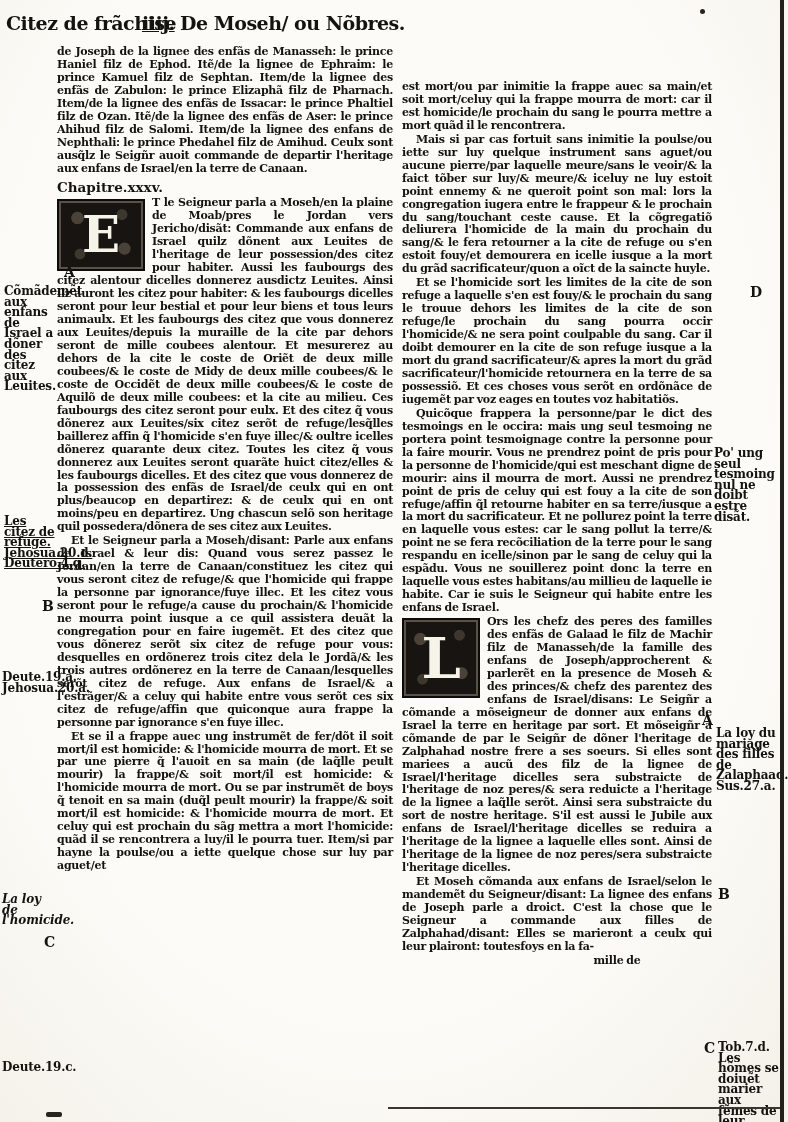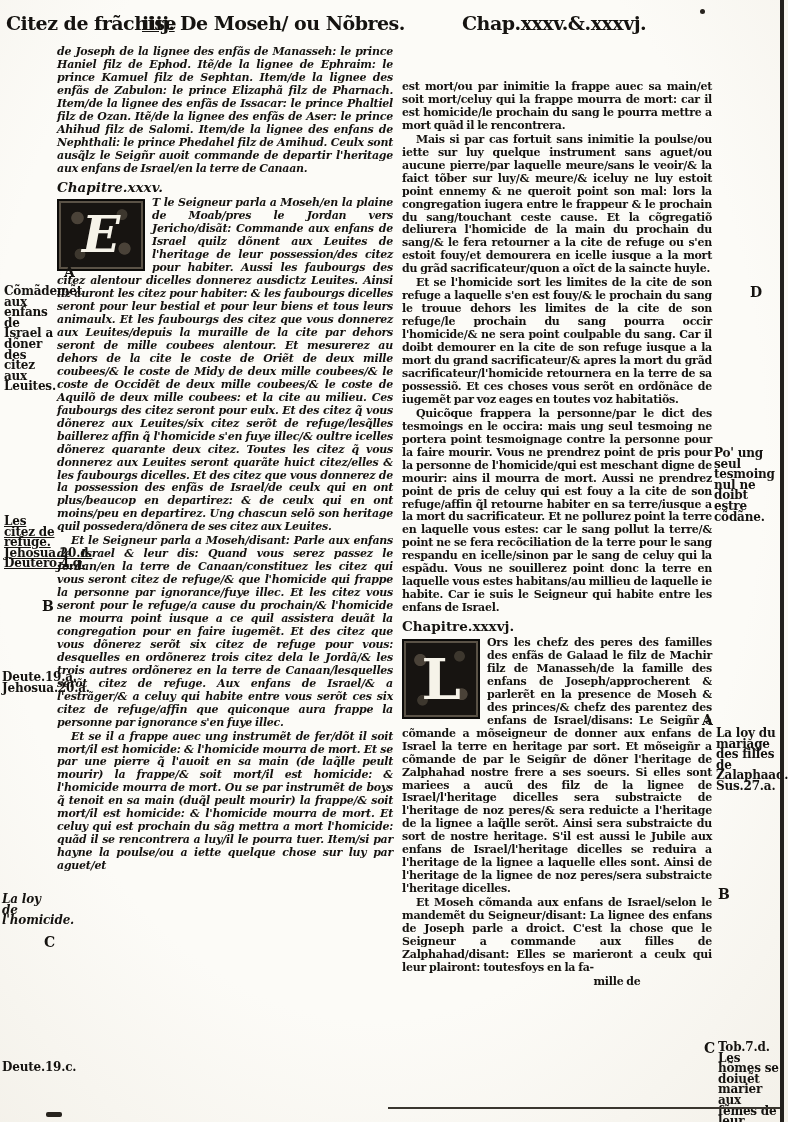--- a/index.html
+++ b/index.html
@@ -16,21 +16,21 @@
   .hdr .t2{left:142px;text-decoration:underline;}
   .hdr .t3{left:180px;}
   .hdr .t4{left:462px;}
   
   .col{
     position:absolute; font-size:11px; line-height:12.95px; letter-spacing:-0.25px; word-spacing:-0.6px;
     text-align:justify;
   }
   .col p{margin:0 0 1px 0;}
   .col p.ind{text-indent:14px;}
-  .colL{left:57px; top:46px; width:336px; height:1068px;font-style:italic;}
+  .colL{left:57px; top:46px; width:336px; height:1068px;}
   .colR{left:402px; top:40px; width:310px; height:1072px;margin-top:41px;}
   .chap{ text-align:left; font-size:13.5px; margin:5px 0 4px 0; letter-spacing:0; }
   
   .dropcap{
     float:left; display:flex; align-items:center; justify-content:center;
     background:
       radial-gradient(circle at 22% 25%, #4a4238 0 7%, transparent 8%),
       radial-gradient(circle at 78% 70%, #4a4238 0 7%, transparent 8%),
       radial-gradient(circle at 75% 20%, #3d372e 0 6%, transparent 7%),
       radial-gradient(circle at 25% 78%, #3d372e 0 6%, transparent 7%),
@@ -56,59 +56,57 @@
 </style>
 </head>
 <body>
 
 <div class="page">
 
   <div class="hdr">
     <span class="t1">Citez de frãchise</span>
     <span class="t2">iiij.</span>
     <span class="t3">De Moseh/ ou Nõbres.</span>
-    <span class="t4">Chap.xxxv.&amp;.xxxvj.</span>
   </div>
 
   <div class="col colL">
     <p>de Joseph de la lignee des enfãs de Manasseh: le prince Haniel filz de Ephod. Itẽ/de la lignee de Ephraim: le prince Kamuel filz de Sephtan. Item/de la lignee des enfãs de Zabulon: le prince Elizaphã filz de Pharnach. Item/de la lignee des enfãs de Issacar: le prince Phaltiel filz de Ozan. Itẽ/de la lignee des enfãs de Aser: le prince Ahihud filz de Salomi. Item/de la lignee des enfans de Nephthali: le prince Phedahel filz de Amihud. Ceulx sont ausq̃lz le Seigñr auoit commande de departir l'heritage aux enfans de Israel/en la terre de Canaan.</p>
     <div class="chap">Chapitre.xxxv.</div>
     <p>
       <span class="dropcap cap35">E</span>
       <span>T le Seigneur parla a Moseh/en la plaine de Moab/pres le Jordan vers Jericho/disãt: Commande aux enfans de Israel quilz dõnent aux Leuites de l'heritage de leur possession/des citez pour habiter. Aussi les faubourgs des citez alentour dicelles donnerez ausdictz Leuites. Ainsi ilz auront les citez pour habiter: &amp; les faubourgs dicelles seront pour leur bestial et pour leur biens et tous leurs animaulx. Et les faubourgs des citez que vous donnerez aux Leuites/depuis la muraille de la cite par dehors seront de mille coubees alentour. Et mesurerez au dehors de la cite le coste de Oriẽt de deux mille coubees/&amp; le coste de Midy de deux mille coubees/&amp; le coste de Occidẽt de deux mille coubees/&amp; le coste de Aquilõ de deux mille coubees: et la cite au milieu. Ces faubourgs des citez seront pour eulx. Et des citez q̃ vous dõnerez aux Leuites/six citez serõt de refuge/lesq̃lles baillerez affin q̃ l'homicide s'en fuye illec/&amp; oultre icelles dõnerez quarante deux citez. Toutes les citez q̃ vous donnerez aux Leuites seront quarãte huict citez/elles &amp; les faubourgs dicelles. Et des citez que vous donnerez de la possession des enfãs de Israel/de ceulx qui en ont plus/beaucop en departirez: &amp; de ceulx qui en ont moins/peu en departirez. Ung chascun selõ son heritage quil possedera/dõnera de ses citez aux Leuites.</span>
     </p>
     <p class="ind">Et le Seigneur parla a Moseh/disant: Parle aux enfans de Israel &amp; leur dis: Quand vous serez passez le Jordan/en la terre de Canaan/constituez les citez qui vous seront citez de refuge/&amp; que l'homicide qui frappe la personne par ignorance/fuye illec. Et les citez vous seront pour le refuge/a cause du prochain/&amp; l'homicide ne mourra point iusque a ce quil assistera deuãt la congregation pour en faire iugemẽt. Et des citez que vous dõnerez serõt six citez de refuge pour vous: desquelles en ordõnerez trois citez dela le Jordã/&amp; les trois autres ordõnerez en la terre de Canaan/lesquelles serõt citez de refuge. Aux enfans de Israel/&amp; a l'estrãger/&amp; a celuy qui habite entre vous serõt ces six citez de refuge/affin que quiconque aura frappe la personne par ignorance s'en fuye illec.</p>
     <p class="ind">Et se il a frappe auec ung instrumẽt de fer/dõt il soit mort/il est homicide: &amp; l'homicide mourra de mort. Et se par une pierre q̃ l'auoit en sa main (de laq̃lle peult mourir) la frappe/&amp; soit mort/il est homicide: &amp; l'homicide mourra de mort. Ou se par instrumẽt de boys q̃ tenoit en sa main (duq̃l peult mourir) la frappe/&amp; soit mort/il est homicide: &amp; l'homicide mourra de mort. Et celuy qui est prochain du sãg mettra a mort l'homicide: quãd il se rencontrera a luy/il le pourra tuer. Item/si par hayne la poulse/ou a iette quelque chose sur luy par aguet/et</p>
   </div>
 
   <div class="col colR">
     <p>est mort/ou par inimitie la frappe auec sa main/et soit mort/celuy qui la frappe mourra de mort: car il est homicide/le prochain du sang le pourra mettre a mort quãd il le rencontrera.</p>
     <p class="ind">Mais si par cas fortuit sans inimitie la poulse/ou iette sur luy quelque instrument sans aguet/ou aucune pierre/par laquelle meure/sans le veoir/&amp; la faict tõber sur luy/&amp; meure/&amp; iceluy ne luy estoit point ennemy &amp; ne queroit point son mal: lors la congregation iugera entre le frappeur &amp; le prochain du sang/touchant ceste cause. Et la cõgregatiõ deliurera l'homicide de la main du prochain du sang/&amp; le fera retourner a la cite de refuge ou s'en estoit fouy/et demourera en icelle iusque a la mort du grãd sacrificateur/quon a oĩct de la saincte huyle.</p>
     <p class="ind">Et se l'homicide sort les limites de la cite de son refuge a laquelle s'en est fouy/&amp; le prochain du sang le trouue dehors les limites de la cite de son refuge/le prochain du sang pourra occir l'homicide/&amp; ne sera point coulpable du sang. Car il doibt demourer en la cite de son refuge iusque a la mort du grand sacrificateur/&amp; apres la mort du grãd sacrificateur/l'homicide retournera en la terre de sa possessiõ. Et ces choses vous serõt en ordõnãce de iugemẽt par voz eages en toutes voz habitatiõs.</p>
     <p class="ind">Quicõque frappera la personne/par le dict des tesmoings en le occira: mais ung seul tesmoing ne portera point tesmoignage contre la personne pour la faire mourir. Vous ne prendrez point de pris pour la personne de l'homicide/qui est meschant digne de mourir: ains il mourra de mort. Aussi ne prendrez point de pris de celuy qui est fouy a la cite de son refuge/affin q̃l retourne habiter en sa terre/iusque a la mort du sacrificateur. Et ne pollurez point la terre en laquelle vous estes: car le sang pollut la terre/&amp; point ne se fera recõciliation de la terre pour le sang respandu en icelle/sinon par le sang de celuy qui la espãdu. Vous ne souillerez point donc la terre en laquelle vous estes habitans/au millieu de laquelle ie habite. Car ie suis le Seigneur qui habite entre les enfans de Israel.</p>
-    <div class="chap">Chapitre.xxxvj.</div>
     <p>
       <span class="dropcap cap36">L</span>
       <span>Ors les chefz des peres des familles des enfãs de Galaad le filz de Machir filz de Manasseh/de la famille des enfans de Joseph/approcherent &amp; parlerẽt en la presence de Moseh &amp; des princes/&amp; chefz des parentez des enfans de Israel/disans: Le Seigñr a cõmande a mõseigneur de donner aux enfans de Israel la terre en heritage par sort. Et mõseigñr a cõmande de par le Seigñr de dõner l'heritage de Zalphahad nostre frere a ses soeurs. Si elles sont mariees a aucũ des filz de la lignee de Israel/l'heritage dicelles sera substraicte de l'heritage de noz peres/&amp; sera reduicte a l'heritage de la lignee a laq̃lle serõt. Ainsi sera substraicte du sort de nostre heritage. S'il est aussi le Jubile aux enfans de Israel/l'heritage dicelles se reduira a l'heritage de la lignee a laquelle elles sont. Ainsi de l'heritage de la lignee de noz peres/sera substraicte l'heritage dicelles.</span>
     </p>
     <p class="ind">Et Moseh cõmanda aux enfans de Israel/selon le mandemẽt du Seigneur/disant: La lignee des enfans de Joseph parle a droict. C'est la chose que le Seigneur a commande aux filles de Zalphahad/disant: Elles se marieront a ceulx qui leur plairont: toutesfoys en la fa-</p>
     <p class="catchword">mille de</p>
   </div>
 
   <span class="mletter" style="left:64px; top:264px;">A</span>
   <span class="mnote" style="left:4px; top:286px; width:54px;">Cõmãdemẽt aux enfans de Israel a dõner des citez aux Leuites.</span>
   <span class="mnote" style="left:4px; top:516px; width:56px;text-decoration:underline;">Les citez de refuge. Jehosua.20.d. Deutero.4.g.</span>
   <span class="mletter" style="left:42px; top:598px;">B</span>
   <span class="mnote" style="left:2px; top:672px; width:58px;text-align:right;">Deute.19.a. Jehosua.20.a.</span>
   <span class="mletter" style="left:44px; top:934px;">C</span>
   <span class="mnote" style="left:2px; top:894px; width:50px;font-style:italic;">La loy de l'homicide.</span>
   <span class="mnote" style="left:2px; top:1062px; width:52px;">Deute.19.c.</span>
 
   <span class="mletter" style="left:750px; top:284px;">D</span>
-  <span class="mnote" style="left:714px; top:448px; width:66px;">Po' ung seul tesmoing nul ne doibt estre cõdãne.</span>
+  <span class="mnote" style="left:714px; top:448px; width:66px;">Po' ung seul tesmoing nul ne doibt estre disãt.</span>
   <span class="mletter" style="left:702px; top:712px;">A</span>
   <span class="mnote" style="left:716px; top:728px; width:64px;">La loy du mariage des filles de Zalaphaad. Sus.27.a.</span>
   <span class="mletter" style="left:718px; top:886px;">B</span>
   <span class="mletter" style="left:704px; top:1040px;">C</span>
   <span class="mnote" style="left:718px; top:1042px; width:62px;">Tob.7.d. Les hõmes se doiuẽt marier aux fẽmes de leur lignee/et les fẽmes pareillemẽt.</span>
 
   <div class="edge-right"></div>
   <div class="edge-bottom"></div>
   <div class="speck1"></div>
   <div class="speck2"></div>

